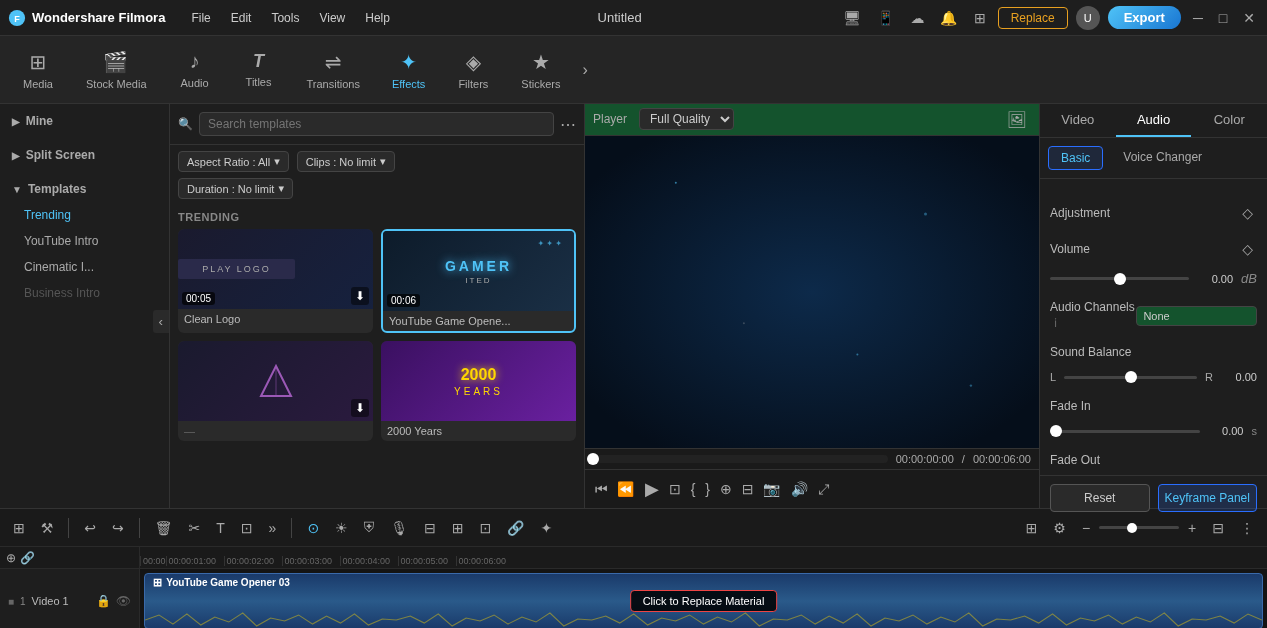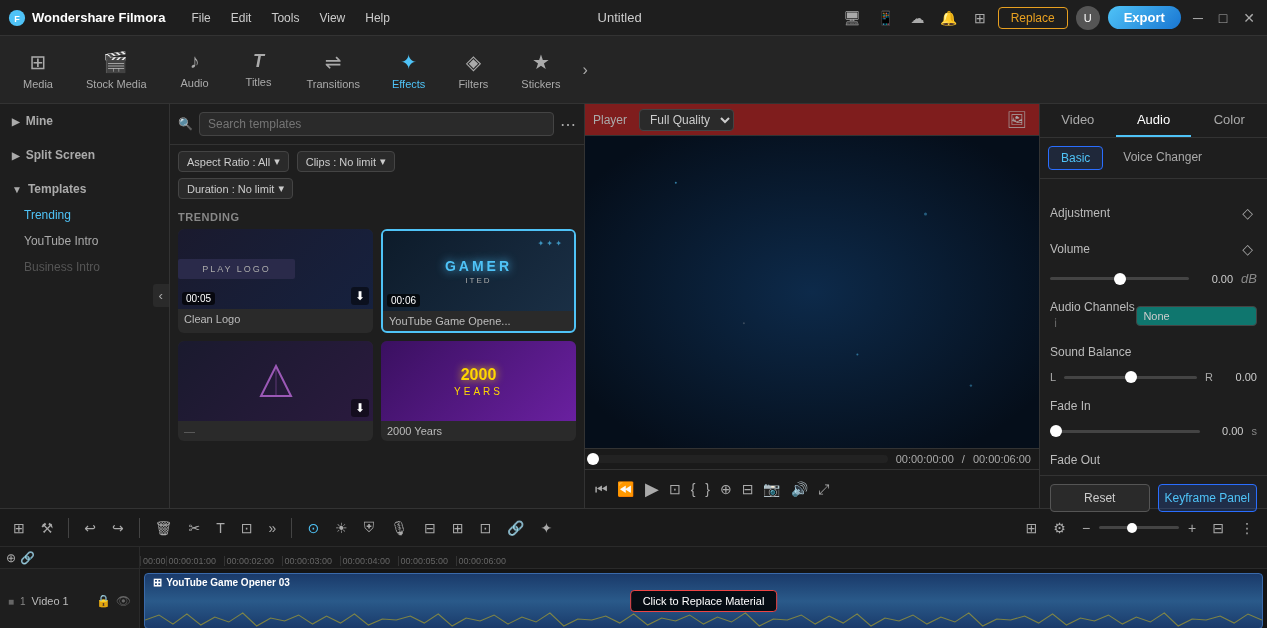--- a/index.html
+++ b/index.html
@@ -46,21 +46,21 @@
     .templates-grid { display: grid; grid-template-columns: 1fr 1fr; gap: 8px; padding: 0 8px 8px; overflow-y: auto; }
     .template-card { border-radius: 6px; overflow: hidden; cursor: pointer; position: relative; background: #2a2a2a; }
     .template-card .thumb { width: 100%; height: 80px; position: relative; overflow: hidden; }
     .template-card .thumb .duration-badge { position: absolute; bottom: 4px; left: 4px; background: rgba(0,0,0,0.7); color: #fff; font-size: 10px; padding: 1px 4px; border-radius: 3px; }
     .template-card .thumb .dl-btn { position: absolute; bottom: 4px; right: 4px; background: rgba(0,0,0,0.5); color: #fff; border: none; border-radius: 3px; cursor: pointer; font-size: 12px; padding: 2px 4px; }
     .template-card .card-name { padding: 4px 6px; font-size: 11px; color: #bbb; white-space: nowrap; overflow: hidden; text-overflow: ellipsis; }
     .template-card.selected { border: 2px solid #4fc3f7; }
 
     
     #preview-panel { flex: 1; background: #111; display: flex; flex-direction: column; }
-    .preview-header { display: flex; align-items: center; justify-content: space-between; padding: 4px 8px; background: #7f1d1d; border-bottom: 1px solid #333; }
+    .preview-header { display: flex; align-items: flex-start; justify-content: space-between; padding: 4px 8px; background: #14532d; border-bottom: 1px solid #333; }
     .preview-header .left { display: flex; align-items: center; gap: 12px; }
     .preview-header .quality-select { background: #2a2a2a; border: 1px solid #444; color: #ccc; font-size: 12px; padding: 2px 6px; border-radius: 4px; cursor: pointer; }
     .preview-canvas { flex: 1; background: #0a1a2e; display: flex; align-items: center; justify-content: center; position: relative; }
     .preview-canvas .video-content { width: 100%; height: 100%; background: radial-gradient(ellipse at center, #0d2a4a 0%, #050e1a 100%); position: relative; display: flex; align-items: center; justify-content: center; }
     .preview-controls { display: flex; align-items: center; gap: 6px; padding: 6px 8px; background: #1a1a1a; border-top: 1px solid #333; }
     .time-display { color: #aaa; font-size: 11px; white-space: nowrap; }
     .ctrl-btn { background: none; border: none; color: #aaa; cursor: pointer; font-size: 14px; padding: 2px; }
 
     
     #right-panel { width: 228px; background: #1e1e1e; border-left: 1px solid #333; display: flex; flex-direction: column; }
@@ -77,21 +77,21 @@
     .audio-track-display .loop-icon { color: #aaa; font-size: 12px; }
     .section-row { display: flex; align-items: center; justify-content: space-between; padding: 8px 10px; }
     .section-row .label { color: #bbb; font-size: 12px; }
     .section-row .icon-btn { color: #aaa; font-size: 14px; }
     .slider-row { padding: 4px 10px 8px; display: flex; align-items: center; gap: 8px; }
     .slider-row input[type=range] { flex: 1; -webkit-appearance: none; height: 3px; background: #444; border-radius: 2px; outline: none; }
     .slider-row input[type=range]::-webkit-slider-thumb { -webkit-appearance: none; width: 12px; height: 12px; background: #fff; border-radius: 50%; cursor: pointer; }
     .slider-row .val { color: #ccc; font-size: 11px; min-width: 36px; text-align: right; }
     .rp-field-row { padding: 6px 10px; display: flex; align-items: center; justify-content: space-between; }
     .rp-field-row .label { color: #bbb; font-size: 12px; }
-    .rp-select { background: #0f766e; border: 1px solid #444; color: #ccc; font-size: 11px; padding: 3px 20px 3px 6px; border-radius: 4px; cursor: pointer; width: 130px; appearance: none; -webkit-appearance: none; }
+    .rp-select { background: #14532d; border: 1px solid #444; color: #ccc; font-size: 11px; padding: 3px 20px 3px 6px; border-radius: 4px; cursor: pointer; width: 130px; appearance: none; -webkit-appearance: none; }
     .rp-bottom { padding: 8px 10px; display: flex; gap: 8px; border-top: 1px solid #333; margin-top: auto; }
     .rp-bottom button { flex: 1; padding: 6px; border-radius: 4px; font-size: 12px; cursor: pointer; }
     .reset-btn { background: #2a2a2a; border: 1px solid #555; color: #ccc; }
     .kf-btn { background: #2a6eff30; border: 1px solid #2a6eff; color: #4fc3f7; }
 
     
     #timeline { height: 165px; background: #1a1a1a; border-top: 1px solid #333; }
     .timeline-toolbar { display: flex; align-items: center; padding: 4px 8px; gap: 6px; border-bottom: 1px solid #2a2a2a; height: 38px; }
     .tl-btn { background: none; border: none; color: #aaa; cursor: pointer; font-size: 14px; padding: 3px 5px; border-radius: 3px; }
     .tl-sep { width: 1px; height: 20px; background: #444; margin: 0 4px; }
@@ -196,20 +196,21 @@
         <span>Split Screen</span>
       </div>
     </div>
     <div class="left-section">
       <div class="left-section-header">
         <span class="chevron">▼</span>
         <span>Templates</span>
       </div>
       <div class="left-sub-item active">Trending</div>
       <div class="left-sub-item">YouTube Intro</div>
+      <div class="left-sub-item">Cinematic I...</div>
       <div class="left-sub-item" style="color:#555;">Business Intro</div>
     </div>
 
     <div style="position:relative;height:20px;margin-top:auto;">
       <button style="position:absolute;right:0;top:0;background:#2a2a2a;border:none;color:#aaa;padding:4px 6px;cursor:pointer;border-radius:3px 0 0 3px;">‹</button>
     </div>
   </div>
 
   <div id="middle-panel">
     <div class="search-bar">

